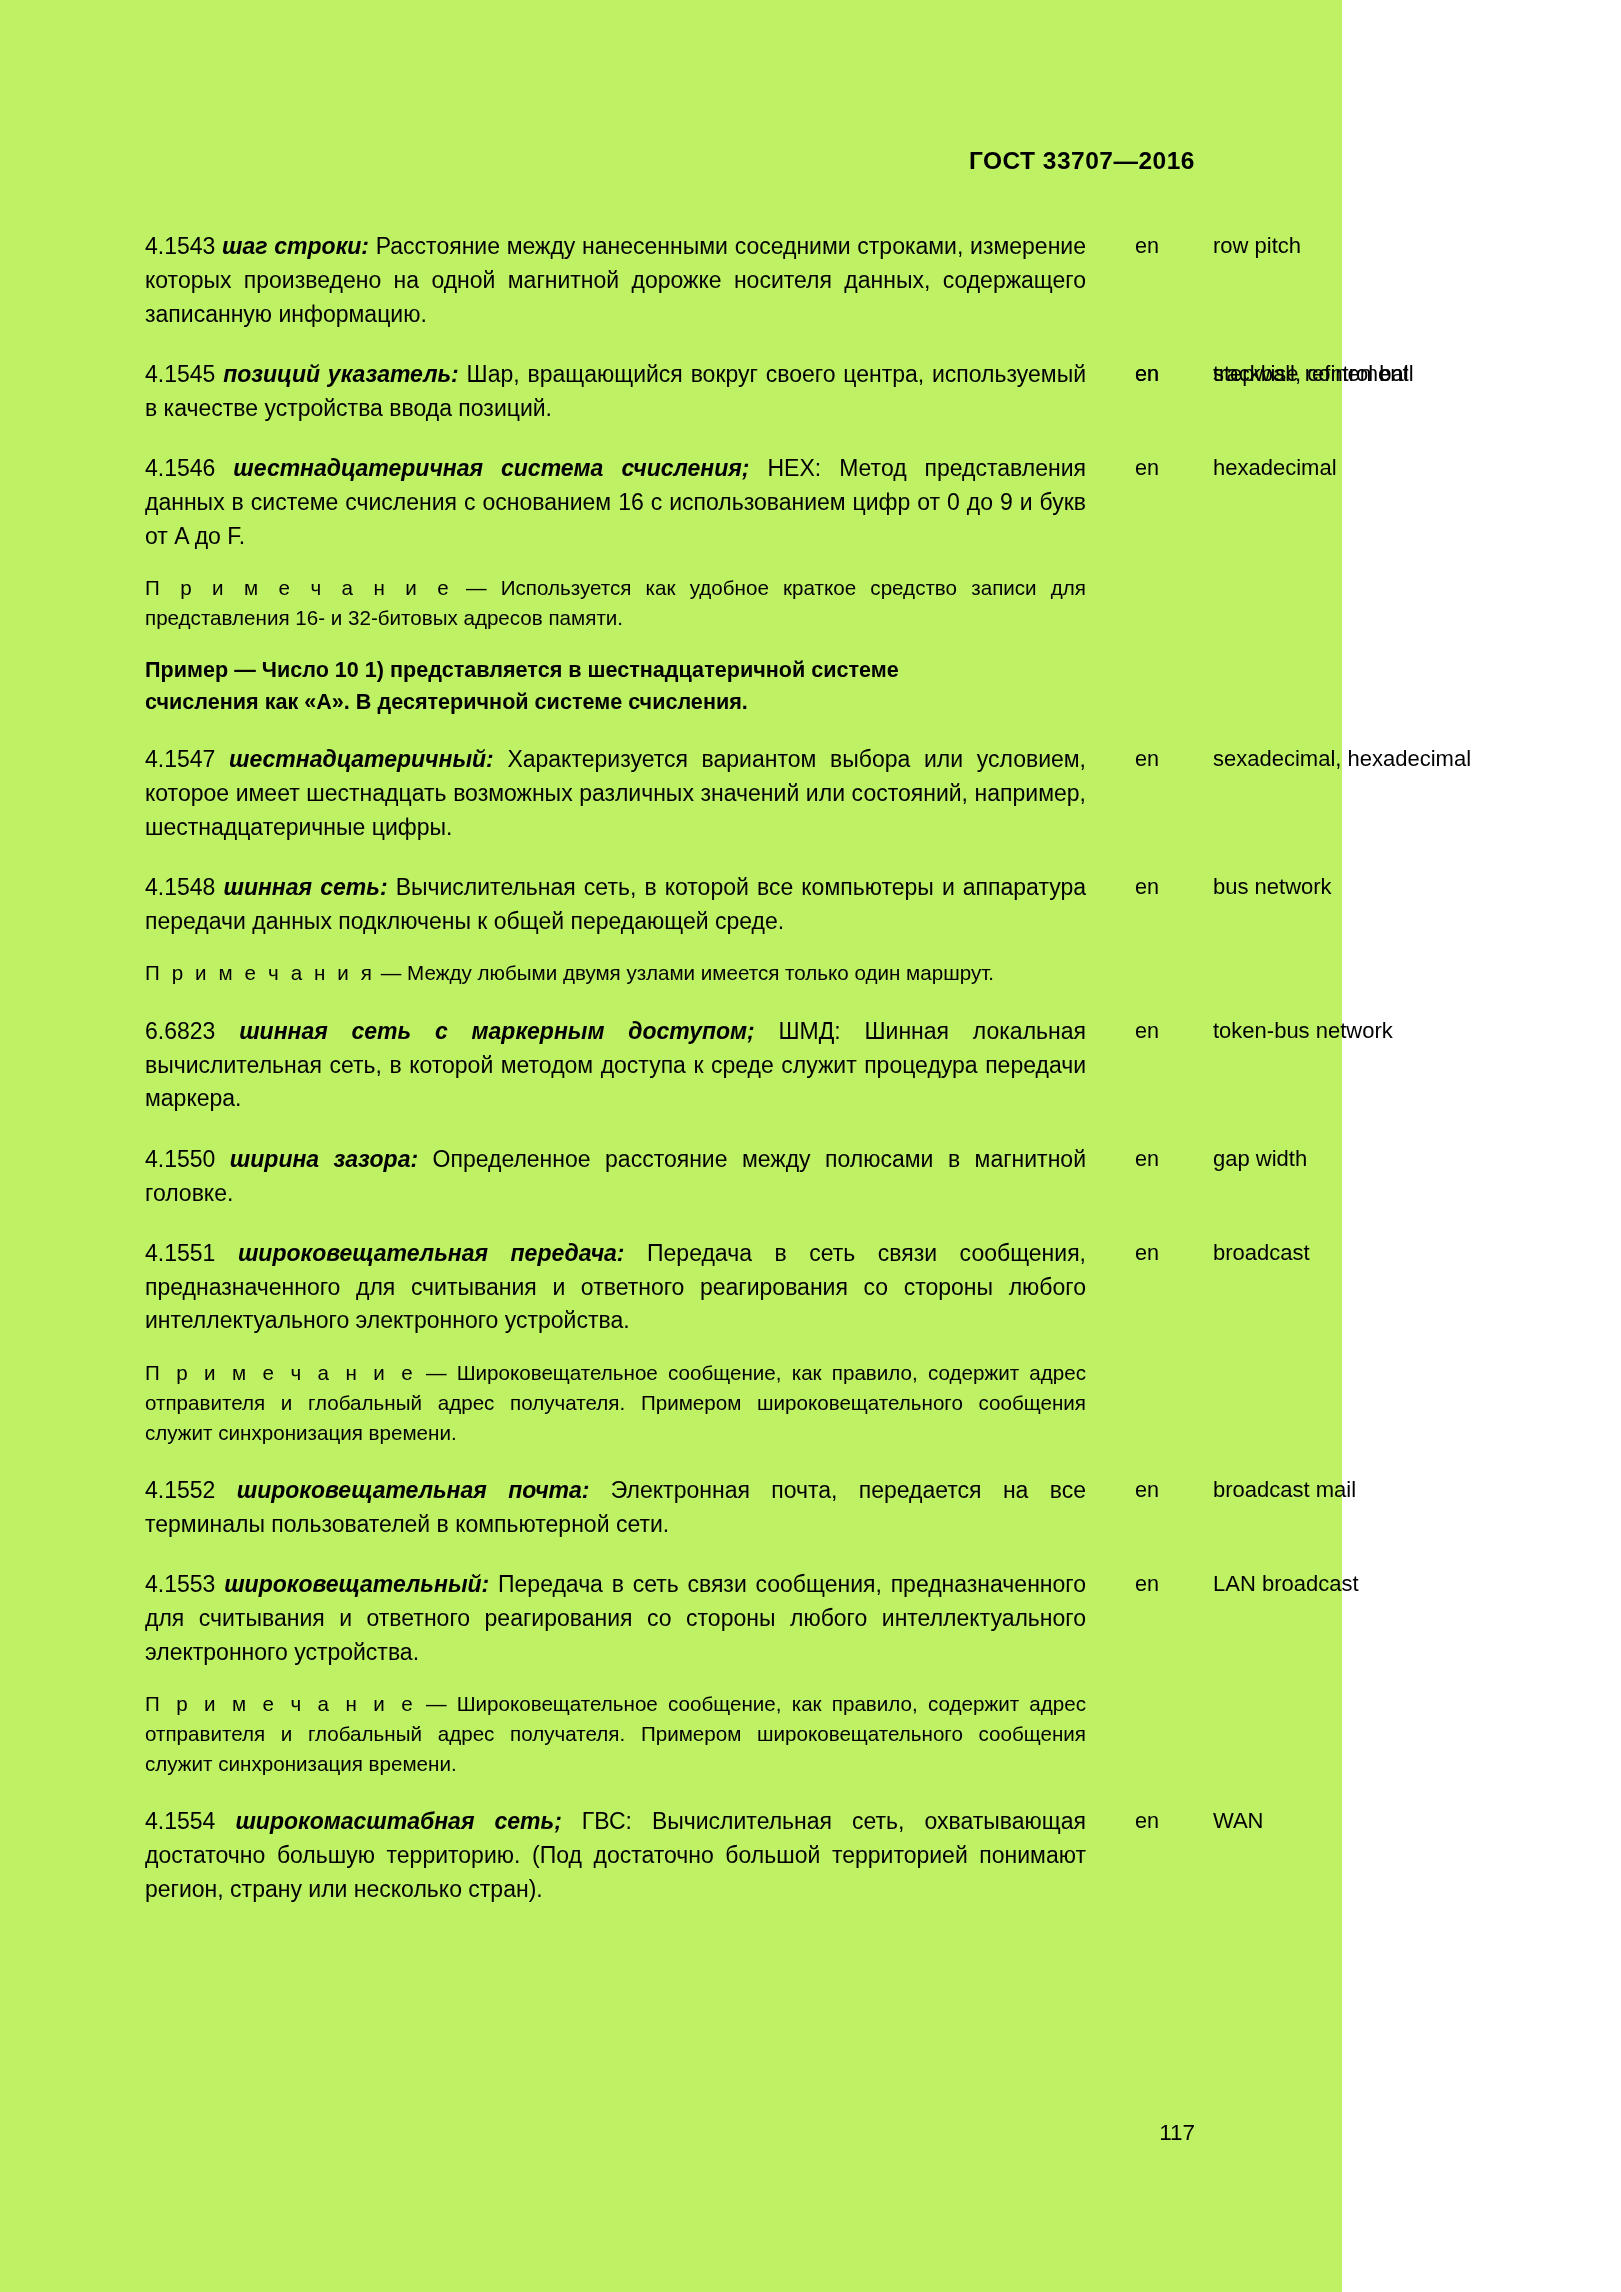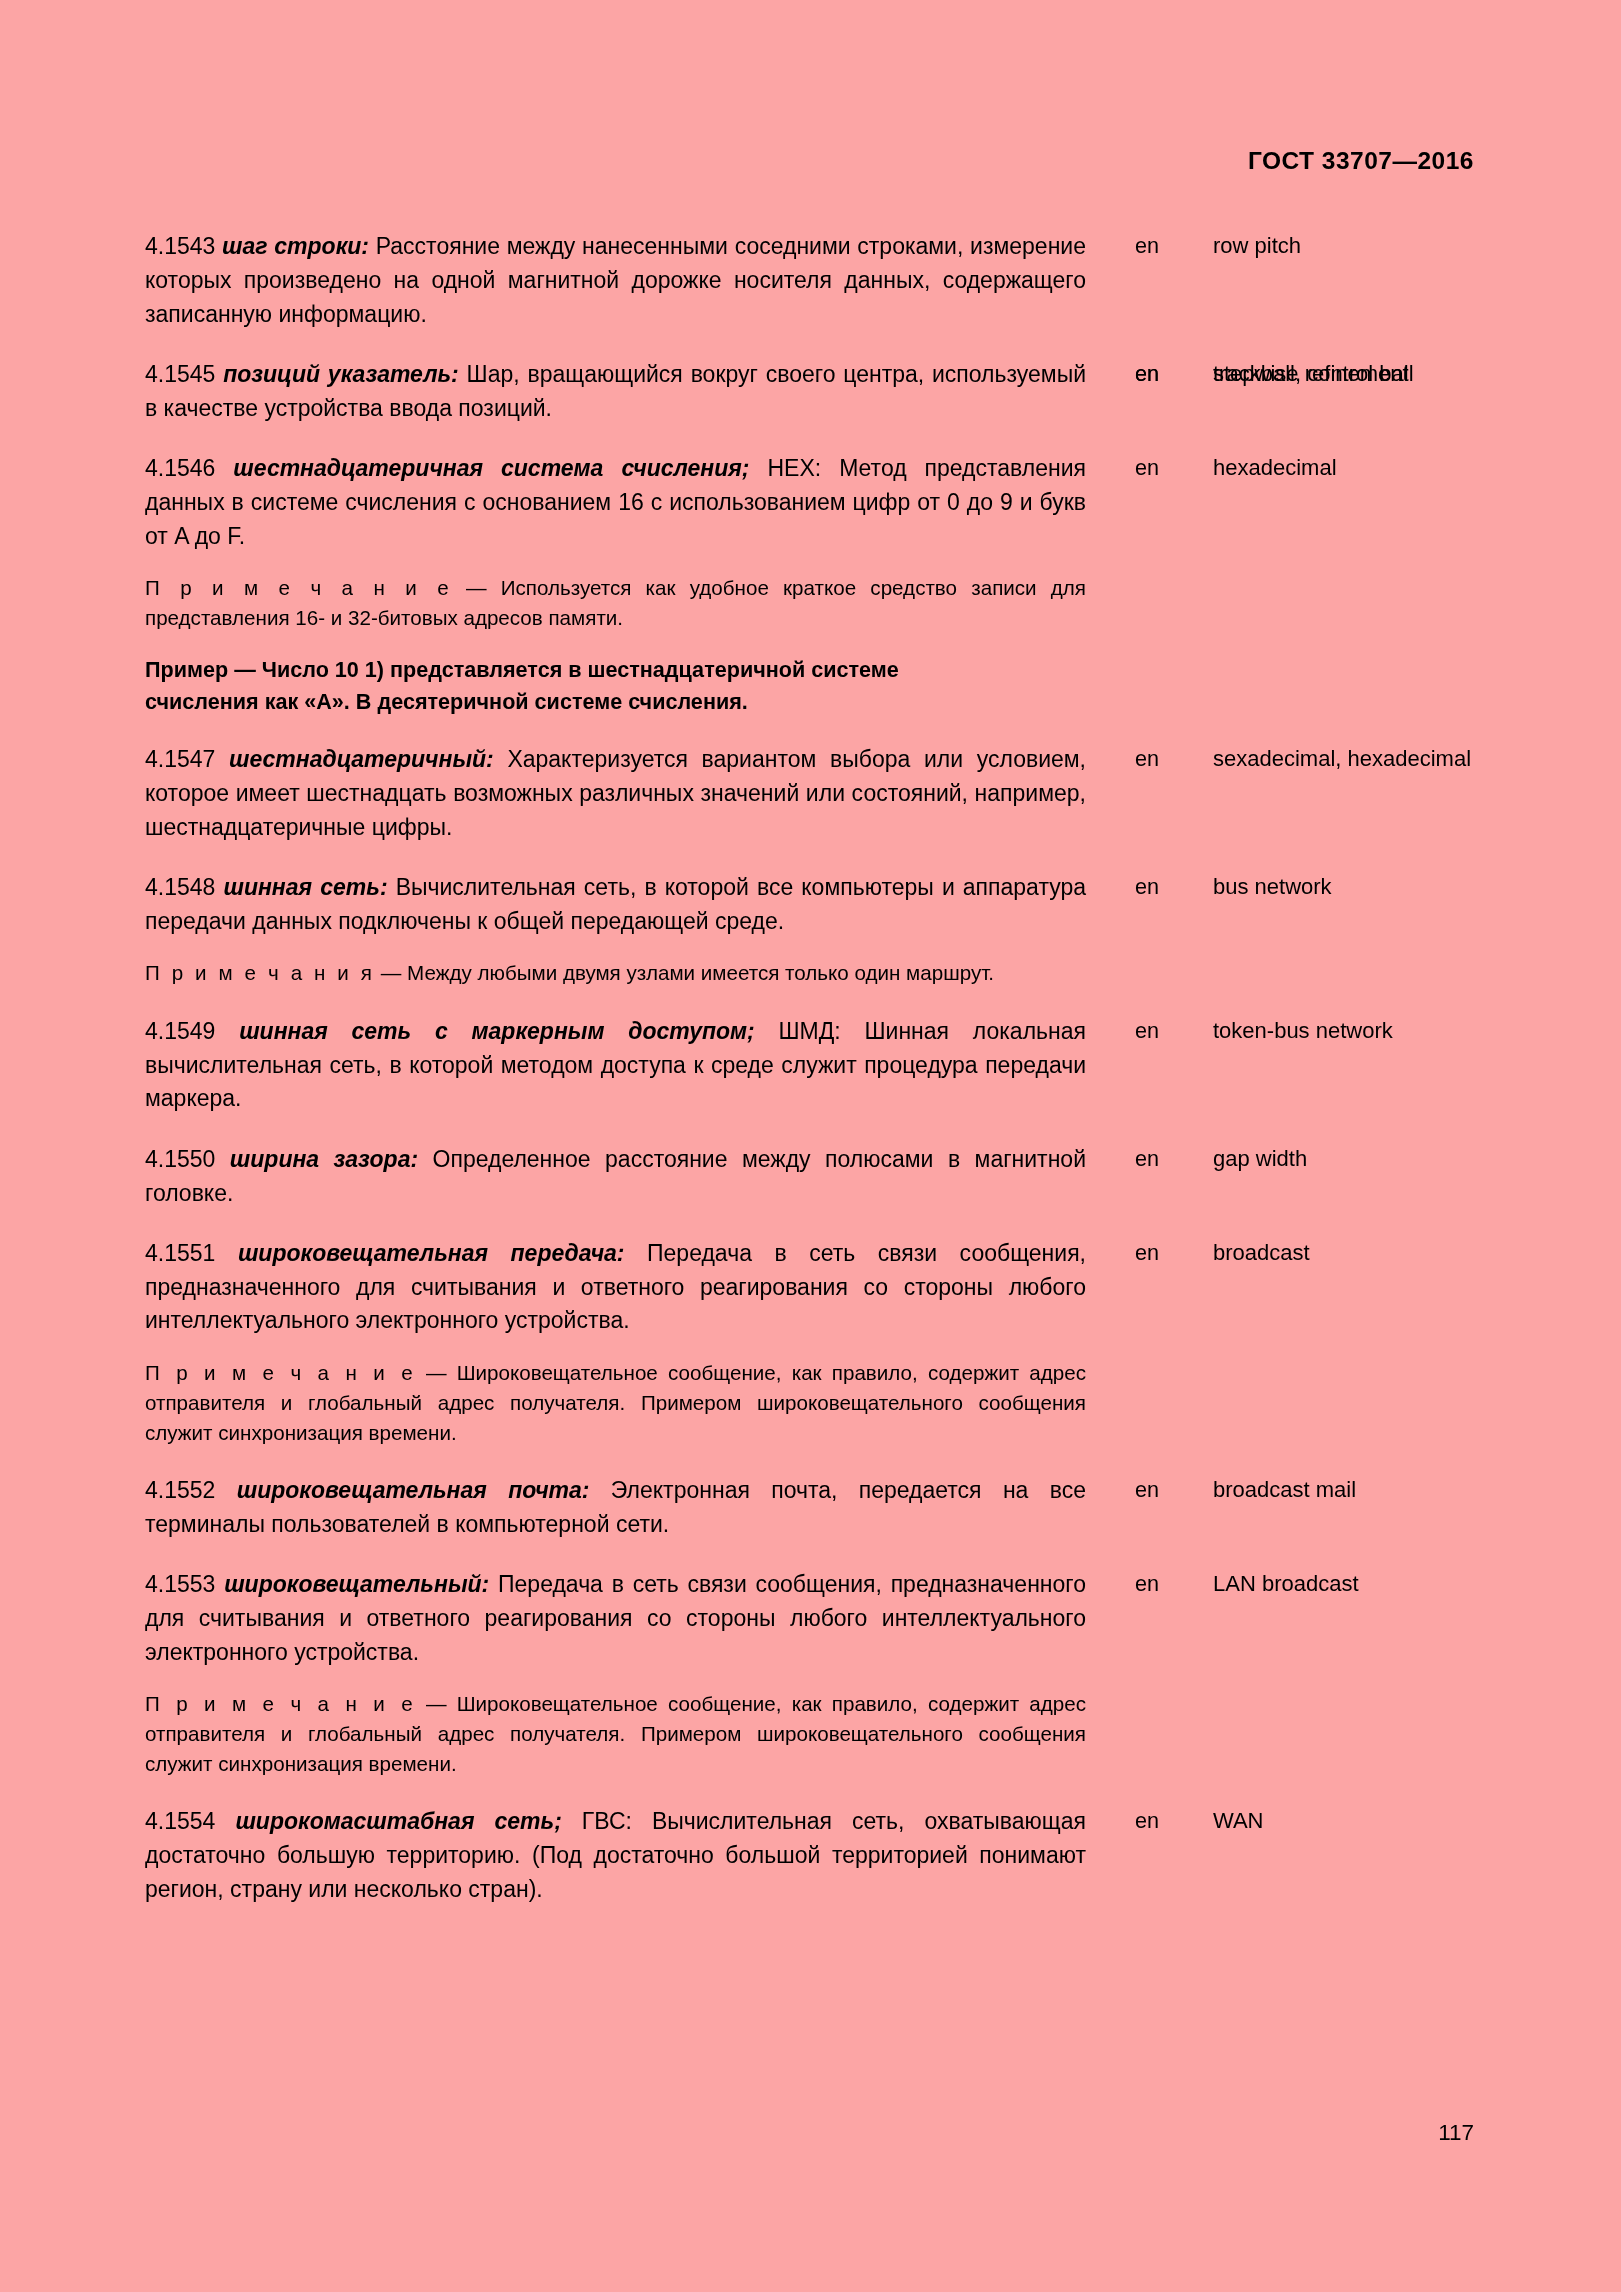--- a/index.html
+++ b/index.html
@@ -2,23 +2,23 @@
 <html><head>
 <meta charset="utf-8">
 <style>
   html, body {
     margin: 0;
     padding: 0;
     background: #ffffff;
   }
   .page {
     position: relative;
-    width: 1621px;
+    width: 1342px;
     height: 2293px;
-    background: #fca5a5;
+    background: #bef264;
     font-family: "Liberation Sans", sans-serif;
     color: #000000;
     box-sizing: border-box;
   }
   .header {
     position: absolute;
     top: 147px;
     right: 147px;
     font-size: 24.5px;
     font-weight: bold;
@@ -154,21 +154,21 @@
       </div>
       <div class="en-lang">en</div>
       <div class="en-term">bus network</div>
       <div class="note">
         <span class="note-label">П р и м е ч а н и я</span><span> —  Между любыми двумя узлами имеется только один маршрут.</span>
       </div>
     </div>
 
     <div class="entry">
       <div class="ru-col def">
-        <span class="num">4.1549</span>
+        <span class="num">6.6823</span>
         <span class="term">шинная сеть с маркерным доступом;</span><span> ШМД: Шинная локальная вычислительная сеть, в которой методом доступа к среде служит процедура передачи маркера.</span>
       </div>
       <div class="en-lang">en</div>
       <div class="en-term">token-bus network</div>
     </div>
 
     <div class="entry">
       <div class="ru-col def">
         <span class="num">4.1550</span>
         <span class="term">ширина зазора:</span><span> Определенное расстояние между полюсами в магнитной головке.</span>

